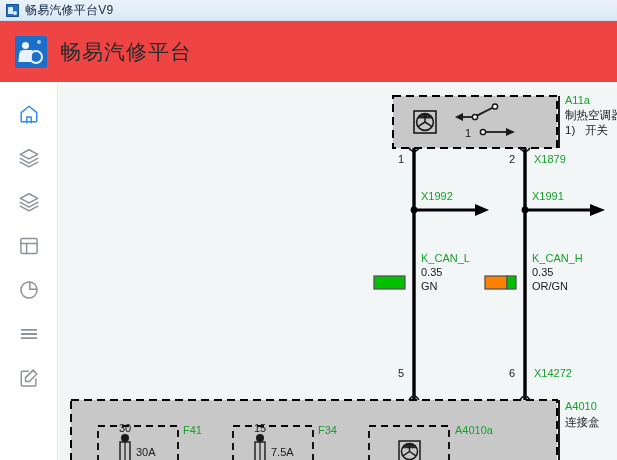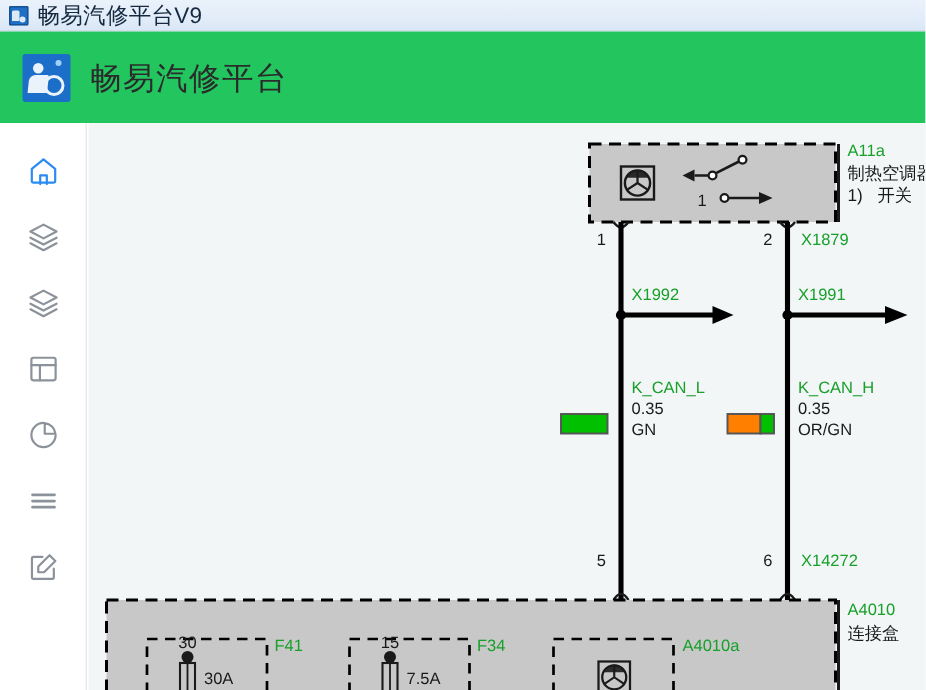--- a/index.html
+++ b/index.html
@@ -26,27 +26,27 @@
   }
   .titlebar .tb-icon::before{
     content:"";position:absolute;left:2px;top:3px;width:5px;height:7px;
     background:#dce9f7;border-radius:1px 1px 0 0;
   }
   .titlebar .tb-icon::after{
     content:"";position:absolute;right:2px;bottom:2px;width:4px;height:4px;
     border-radius:50%;background:#dce9f7;
   }
   .titlebar .tb-title{
-    font-size:15px;color:#14293f;letter-spacing:.2px;white-space:nowrap;
+    font-size:12px;color:#14293f;letter-spacing:.2px;white-space:nowrap;
   }
 
   
   .header{
     position:absolute;left:0;top:21px;width:617px;height:61px;
-    background:#22c55e;display:flex;align-items:center;padding-left:15px;
+    background:#ef4444;display:flex;align-items:center;padding-left:15px;
     box-sizing:border-box;
   }
   .brand-icon{
     width:32px;height:32px;border-radius:2px;background:#1b6fc9;
     position:relative;flex:0 0 32px;overflow:hidden;
   }
   .brand-icon .b-head{position:absolute;left:7px;top:6px;width:7px;height:7px;border-radius:50%;background:#eaf3fc;}
   .brand-icon .b-body{position:absolute;left:4px;top:14px;width:13px;height:12px;background:#eaf3fc;border-radius:4px 1px 0 0;transform:skewX(-6deg);}
   .brand-icon .b-wheel{position:absolute;right:4px;bottom:4px;width:10px;height:10px;border-radius:50%;border:2px solid #eaf3fc;}
   .brand-icon .b-spark{position:absolute;right:6px;top:4px;width:4px;height:4px;border-radius:50%;background:#9fd2f7;}

